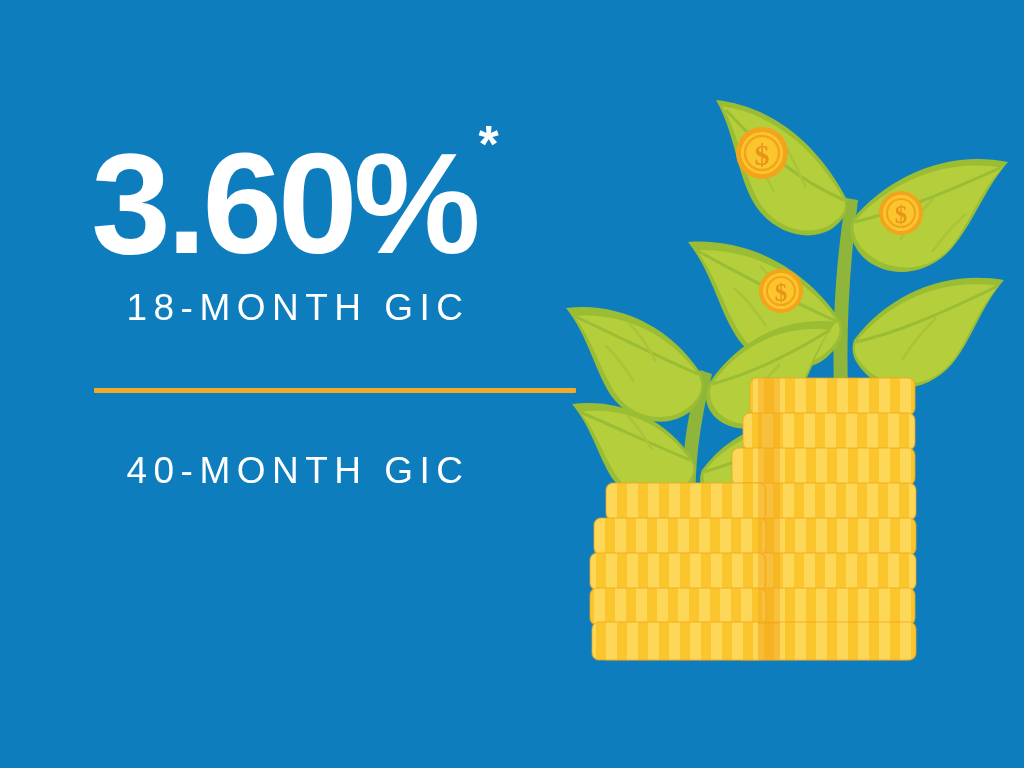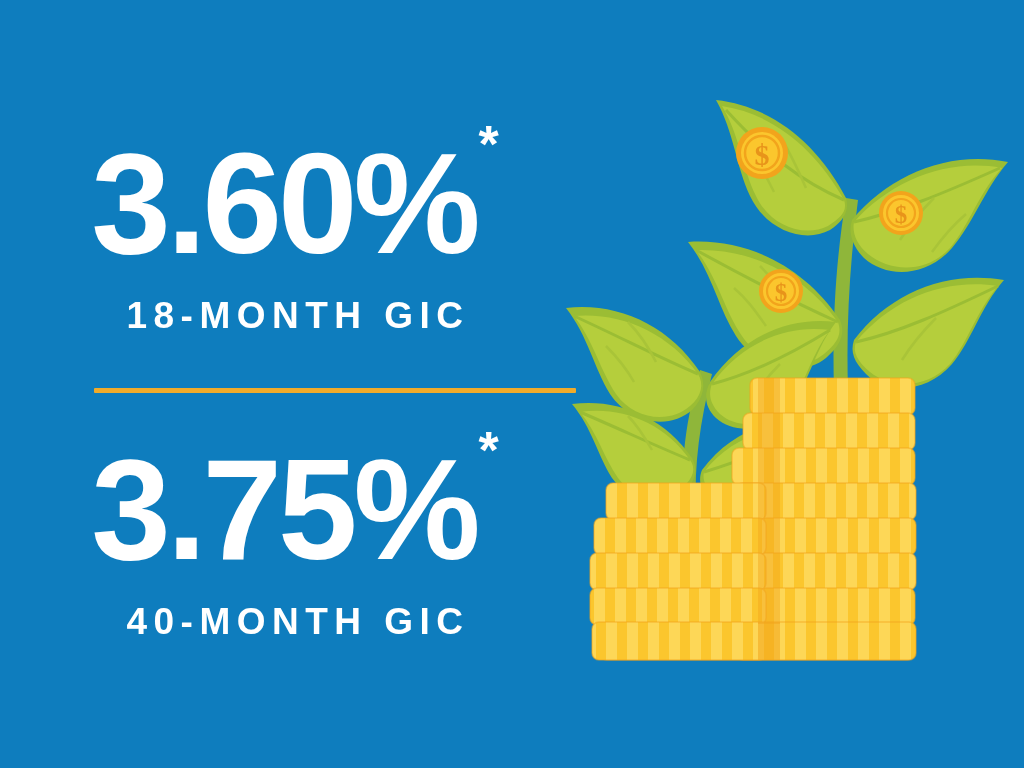--- a/index.html
+++ b/index.html
@@ -55,24 +55,24 @@
     position: relative;
     top: -42px;
     left: 0px;
     letter-spacing: 0;
   }
 
   .rate-label {
     display: block;
     color: #ffffff;
     font-size: 37px;
-    font-weight: 700;
+    font-weight: 400;
     letter-spacing: 6.5px;
     line-height: 1.0;
-    margin-top: 22px;
+    margin-top: 14px;
     white-space: nowrap;
     padding-left: 6px;
   }
 
   .divider {
     position: absolute;
     left: 94px;
     top: 388px;
     width: 482px;
     height: 5px;
@@ -98,21 +98,20 @@
   <div class="rates-panel">
 
     <div class="rate-block top">
       <span class="rate-value"><span>3.60</span><span class="pct">%</span><span class="asterisk">*</span></span>
       <span class="rate-label">18-MONTH GIC</span>
     </div>
 
     <div class="divider" style="background: rgb(240, 171, 43);"></div>
 
     <div class="rate-block bottom">
-      <span class="rate-value"><span>3.75</span><span class="pct">%</span><span class="asterisk">*</span></span>
       <span class="rate-label">40-MONTH GIC</span>
     </div>
 
   </div>
 
   <div class="illustration">
     <svg width="464" height="620" viewBox="0 0 464 620" xmlns="http://www.w3.org/2000/svg">
       <defs>
 
         <pattern id="ridges" width="21" height="10" patternUnits="userSpaceOnUse">

